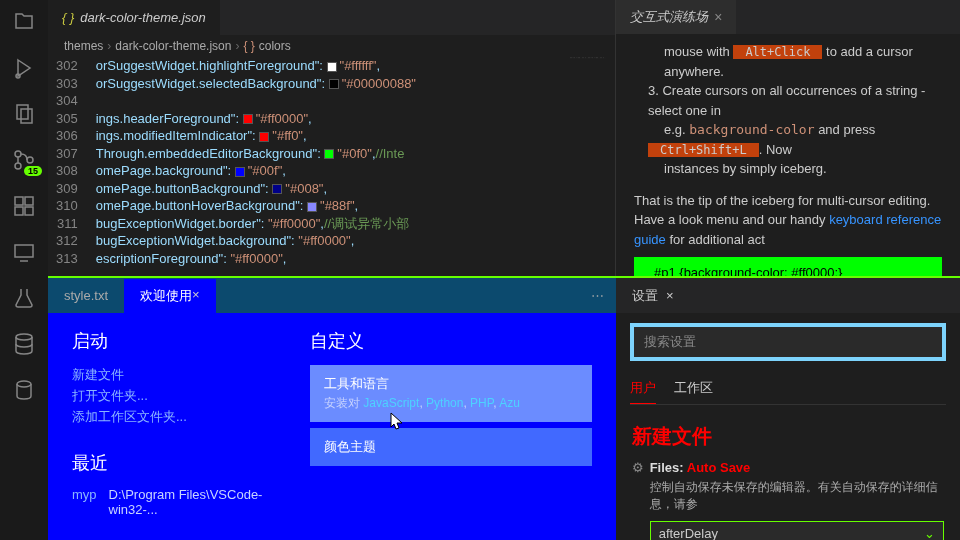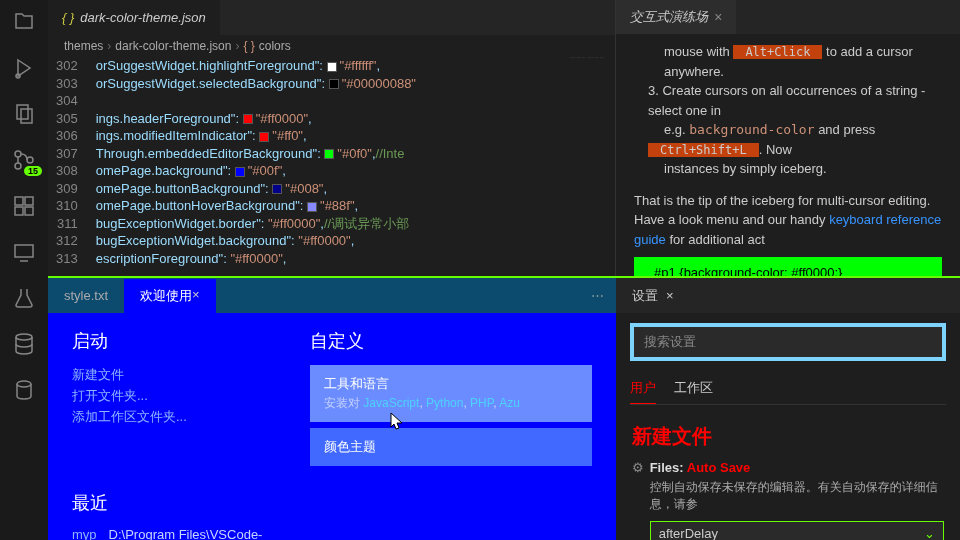--- a/index.html
+++ b/index.html
@@ -174,21 +174,21 @@
           <span class="close" style="color:#ccc">×</span>
         </div>
         <div class="dots">⋯</div>
       </div>
       <div class="welcome-body">
         <div class="wcol" style="flex:0 0 210px">
           <h2>启动</h2>
           <a class="wlink">新建文件</a>
           <a class="wlink">打开文件夹...</a>
           <a class="wlink">添加工作区文件夹...</a>
-          <h2 style="margin-top:64px">最近</h2>
+          <h2 style="margin-top:24px">最近</h2>
           <div class="recent-row">
             <span class="name">myp</span>
             <span class="path">D:\Program Files\VSCode-win32-...</span>
           </div>
 
         </div>
         <div class="wcol">
           <h2>自定义</h2>
           <div class="card hi" style="position:relative">
             <div>工具和语言</div>

